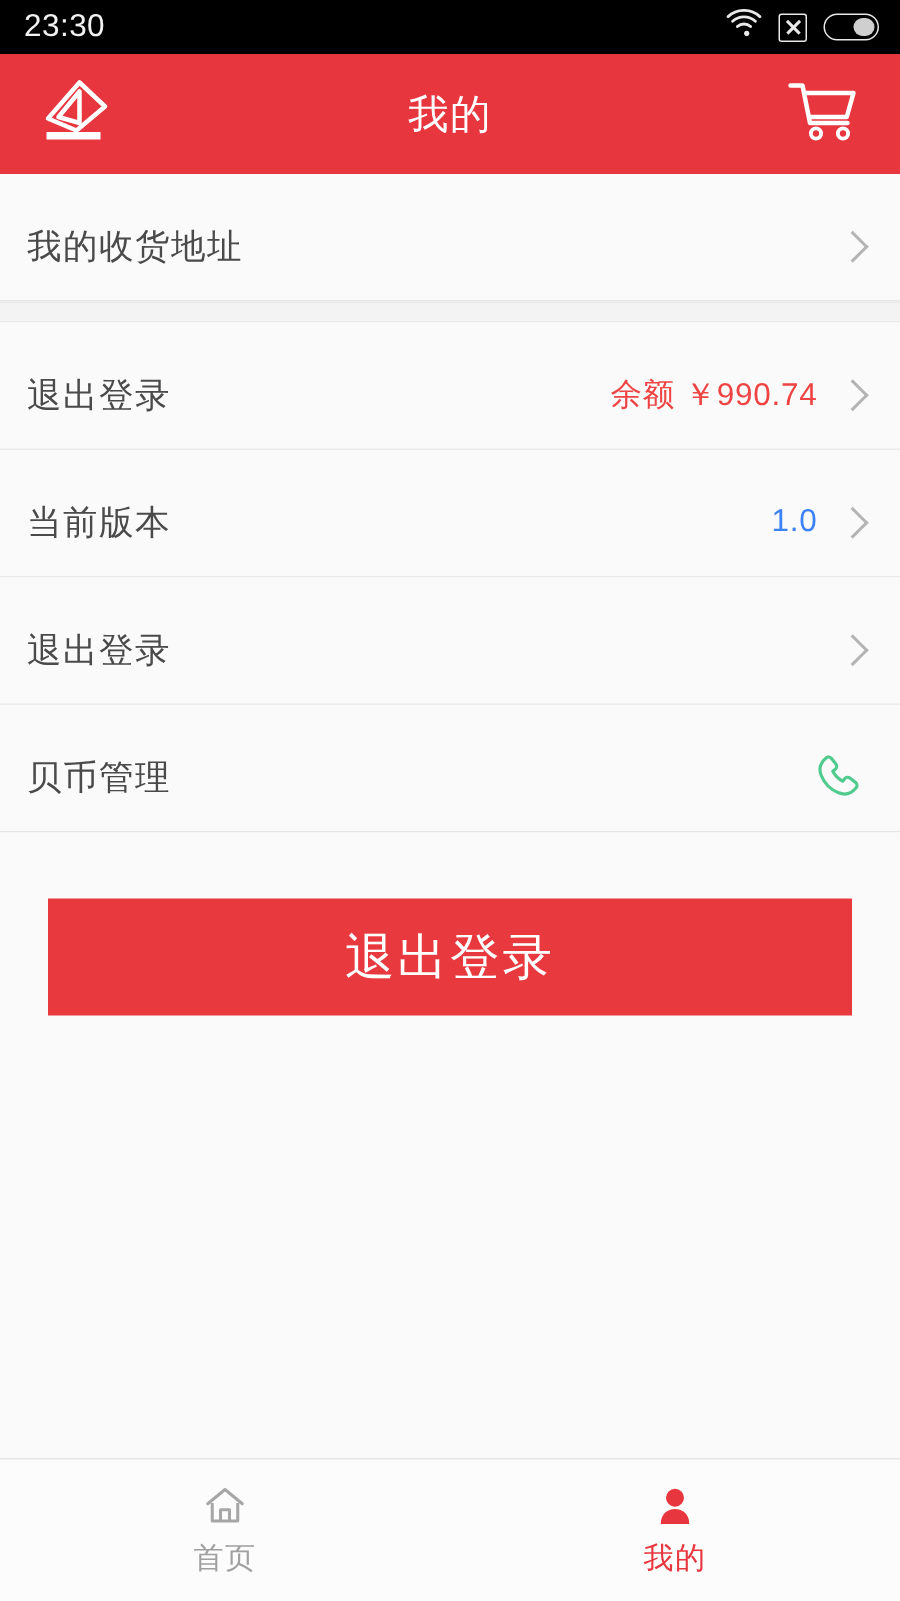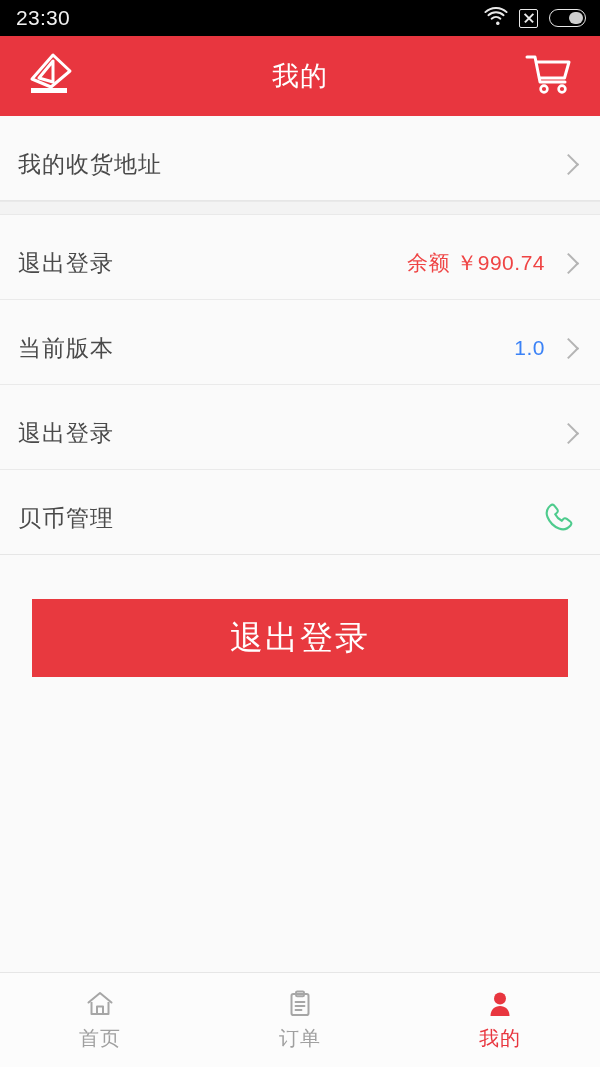--- a/index.html
+++ b/index.html
@@ -318,30 +318,20 @@
         <svg width="30" height="30" viewBox="0 0 30 30">
           <path d="M3.5 13.5 L15 4 L26.5 13.5" fill="none" stroke="#a6a6a6" stroke-width="2" stroke-linecap="round" stroke-linejoin="round"></path>
           <path d="M6.5 13 V25 H23.5 V13" fill="none" stroke="#a6a6a6" stroke-width="2" stroke-linejoin="round"></path>
           <path d="M12 25 V17.5 H18 V25" fill="none" stroke="#a6a6a6" stroke-width="2" stroke-linejoin="round"></path>
         </svg>
       </span>
       <span class="tab-label">首页</span>
     </div>
 
 
-    <div class="tab-item">
-      <span class="tab-icon">
-        <svg width="30" height="30" viewBox="0 0 30 30">
-          <rect x="6.5" y="5" width="17" height="21" rx="1.8" fill="none" stroke="#a6a6a6" stroke-width="2"></rect>
-          <rect x="11" y="2.6" width="8" height="4.6" rx="1.2" fill="none" stroke="#a6a6a6" stroke-width="2"></rect>
-          <path d="M10.5 13 H19.5 M10.5 17 H19.5 M10.5 21 H16.5" stroke="#a6a6a6" stroke-width="1.8" stroke-linecap="round"></path>
-        </svg>
-      </span>
-      <span class="tab-label">订单</span>
-    </div>
 
     <div class="tab-item active">
       <span class="tab-icon">
         <svg width="30" height="30" viewBox="0 0 30 30">
           <circle cx="15" cy="9.5" r="6" fill="#e8363f"></circle>
           <path d="M5.5 27 C5.5 20.5 9.8 17 15 17 C20.2 17 24.5 20.5 24.5 27 Z" fill="#e8363f"></path>
         </svg>
       </span>
       <span class="tab-label">我的</span>
     </div>

